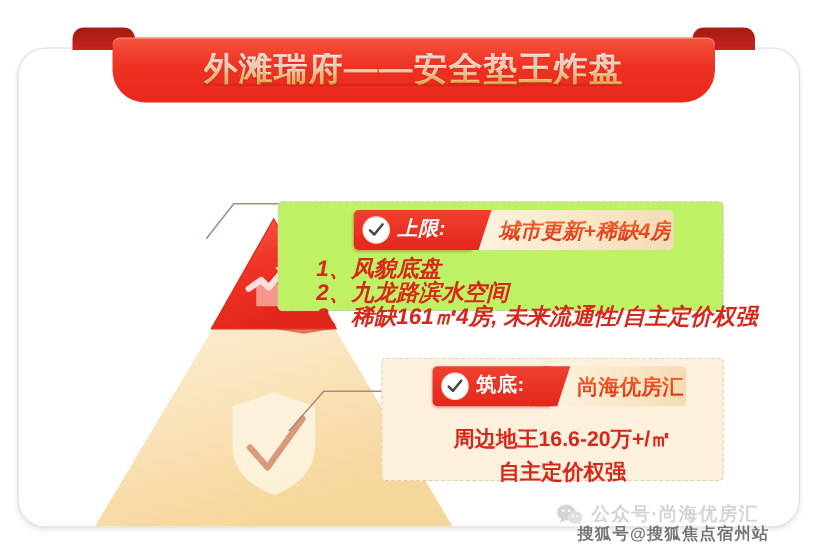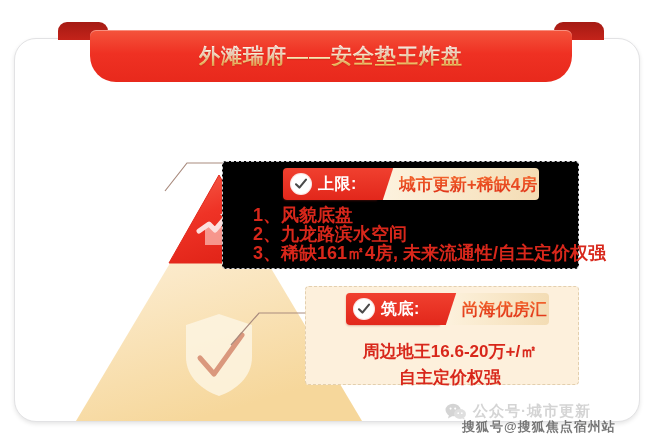--- a/index.html
+++ b/index.html
@@ -91,54 +91,56 @@
     width: 482px;
     height: 52px;
     background: linear-gradient(180deg, #f4543c 0%, #ef3123 45%, #e8291c 100%);
     border-radius: 6px 6px 26px 26px;
     box-shadow: inset 0 1px 0 rgba(255,255,255,0.35);
     display: flex;
     align-items: center;
     justify-content: center;
   }
   .ribbon-title {
-    font-size: 21px;
+    font-size: 27px;
     font-weight: bold;
     letter-spacing: 1px;
     background: linear-gradient(180deg, #fffdf6 0%, #fff6d8 42%, #f7d074 78%, #f0b94c 100%);
     -webkit-background-clip: text;
     background-clip: text;
     color: transparent;
     -webkit-text-fill-color: transparent;
     text-shadow: 0 1px 1px rgba(120,12,8,0.18);
     white-space: nowrap;
     line-height: 1;
     padding-bottom: 2px;
+    text-decoration: underline;
   }
 
   
   .connector {
     position: absolute;
     pointer-events: none;
   }
   .connector svg { display: block; overflow: visible; }
 
   
   .panel {
     position: absolute;
     border: 1px dashed #c8c8cc;
     border-radius: 4px;
     box-sizing: border-box;
   }
   .panel-upper {
     left: 207px;
     top: 122px;
     width: 357px;
-    height: 108px;
-    background: #000000;
+    height: 88px;
+    background: #bef264;
+    font-style: italic;
   }
   .panel-lower {
     left: 290px;
     top: 247px;
     width: 274px;
     height: 99px;
     background: #fdf0dc;
     border-color: #e3cfae;
   }
 
@@ -399,18 +401,18 @@
         <ellipse cx="8" cy="7" rx="7.5" ry="6.3" fill="#9a9a9a"></ellipse>
         <polygon points="4,11.5 3,15.5 7,13.2" fill="#9a9a9a"></polygon>
         <circle cx="5.6" cy="5.6" r="1.05" fill="#ffffff"></circle>
         <circle cx="10.2" cy="5.6" r="1.05" fill="#ffffff"></circle>
         <ellipse cx="15" cy="11" rx="6" ry="5" fill="#b4b4b4"></ellipse>
         <polygon points="18.5,14.3 20.5,17 17.2,15.6" fill="#b4b4b4"></polygon>
         <circle cx="13.2" cy="10.2" r="0.85" fill="#ffffff"></circle>
         <circle cx="16.8" cy="10.2" r="0.85" fill="#ffffff"></circle>
       </svg>
     </span>
-    <span class="wechat-text">公众号·城市更新</span>
+    <span class="wechat-text">公众号·尚海优房汇</span>
   </div>
 
   <div class="sohu-watermark">搜狐号@搜狐焦点宿州站</div>
 
 </div>
 
 </body></html>

